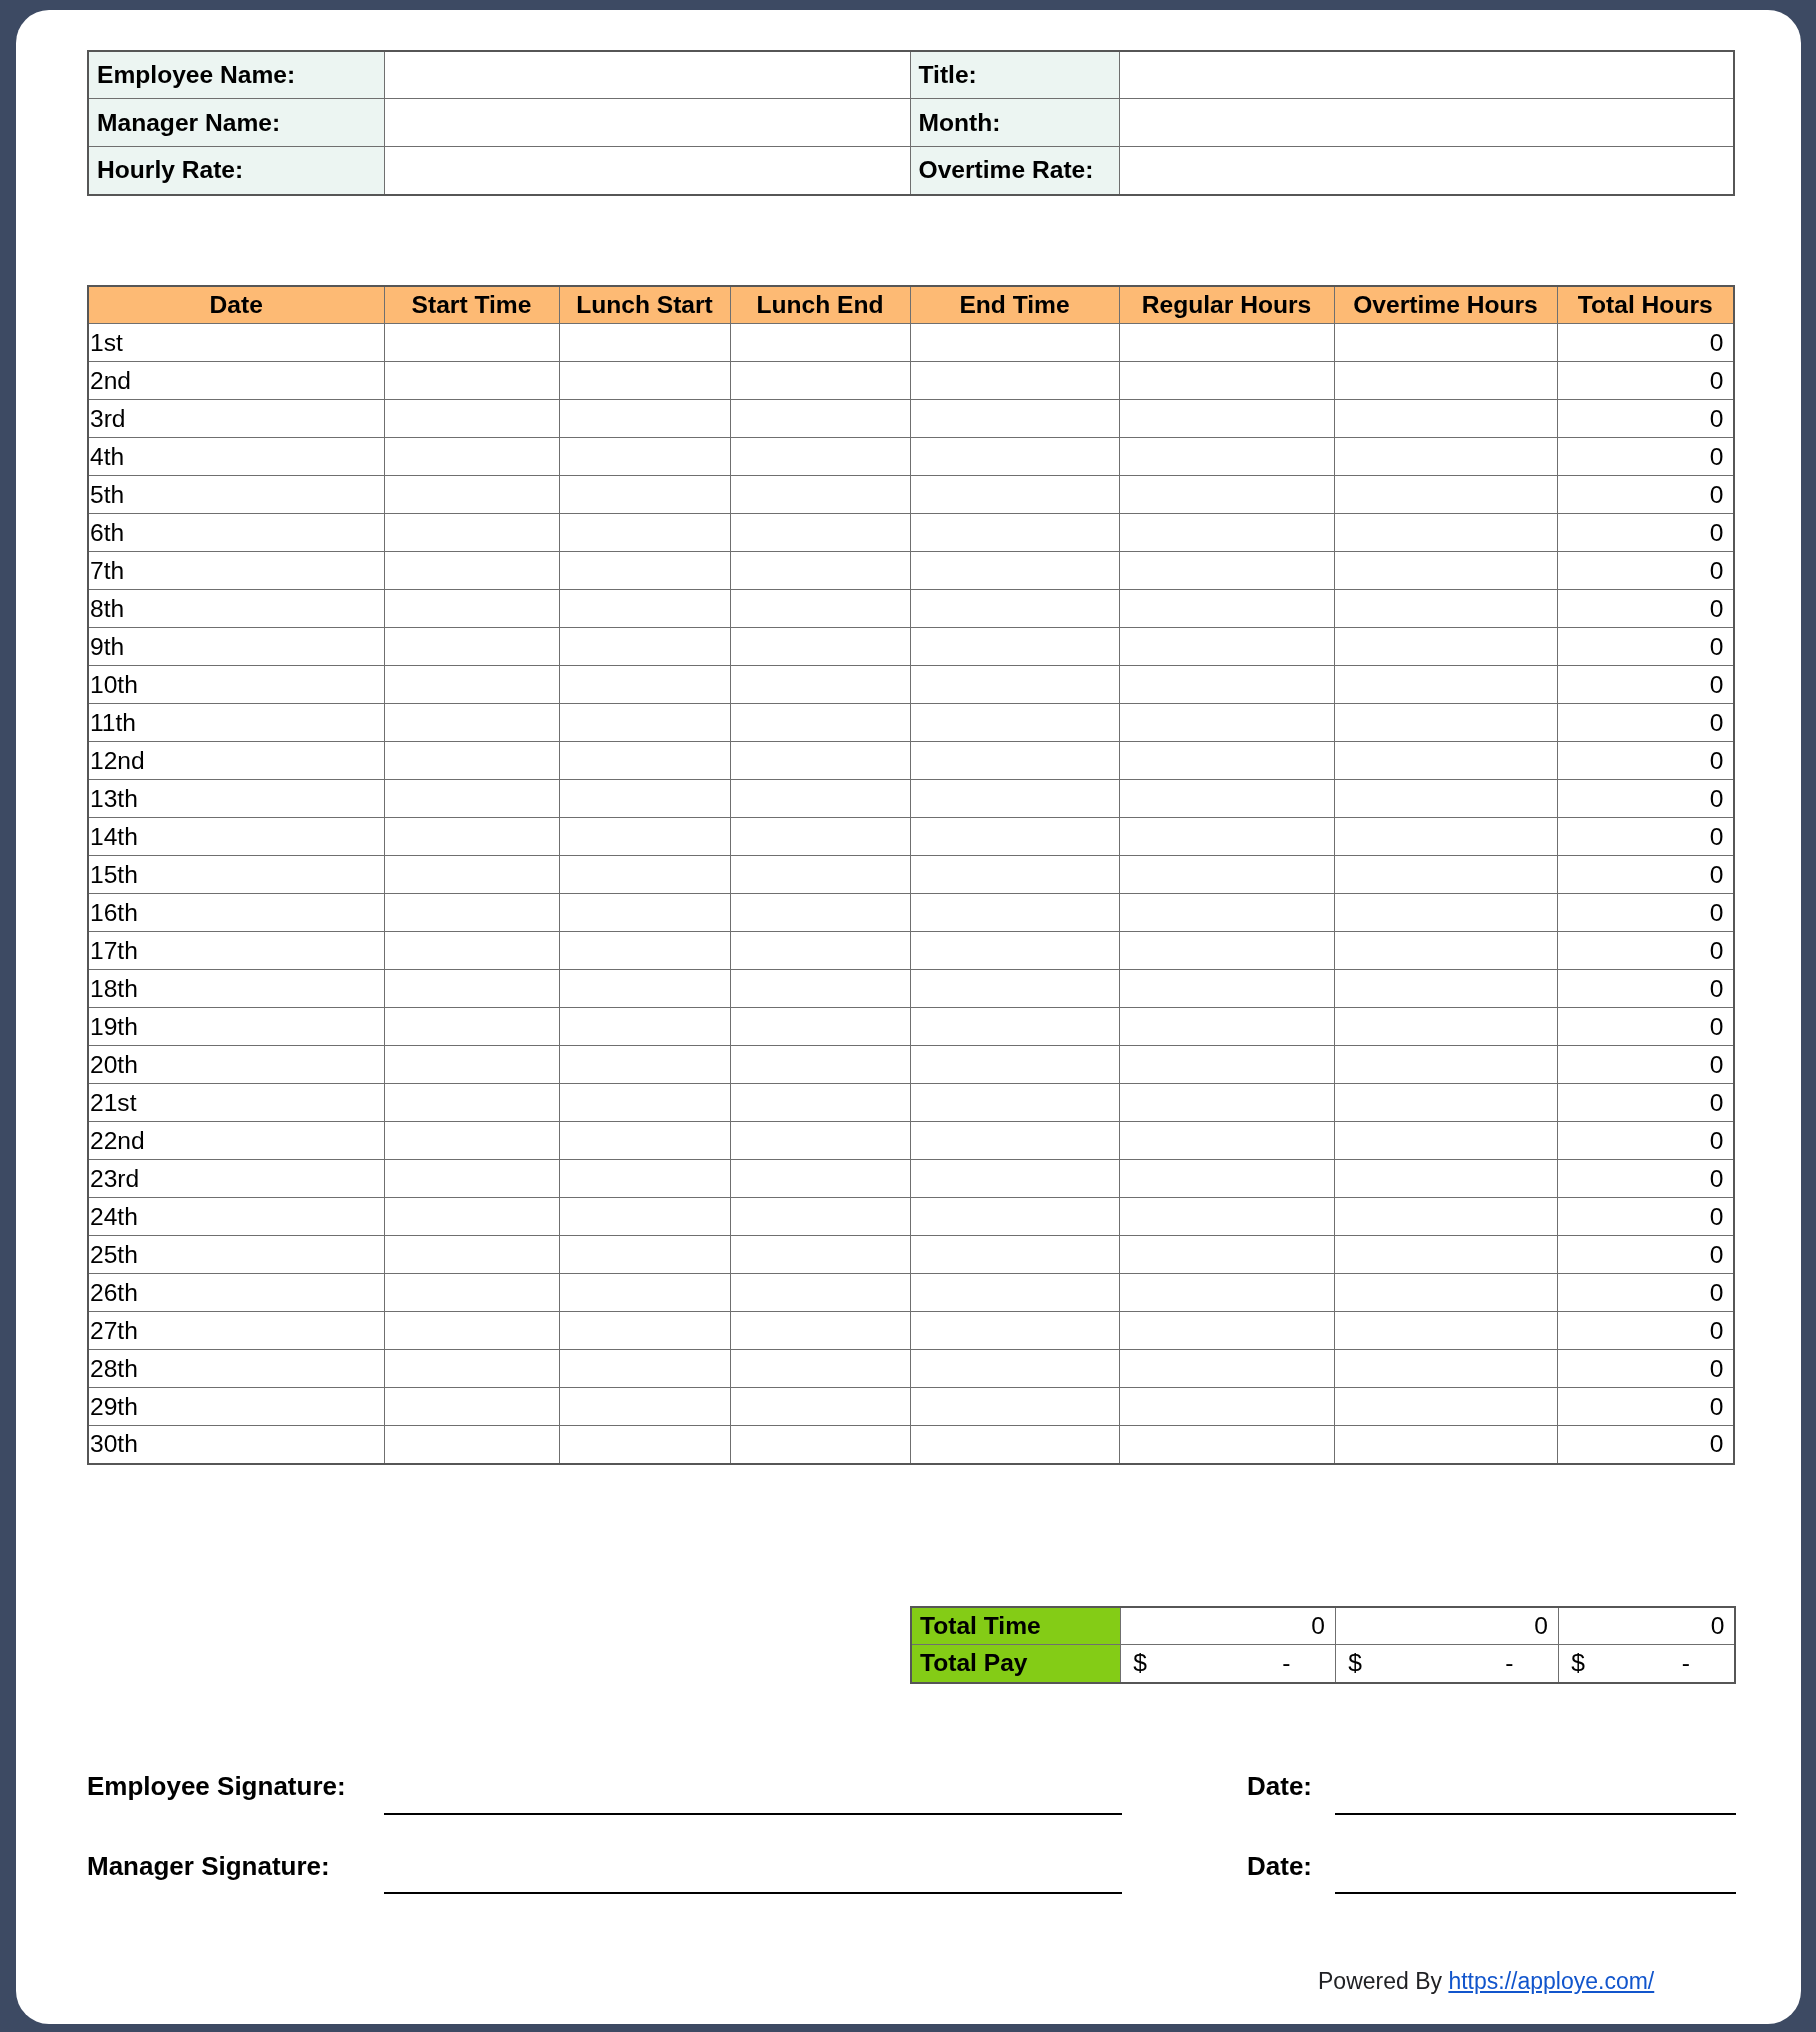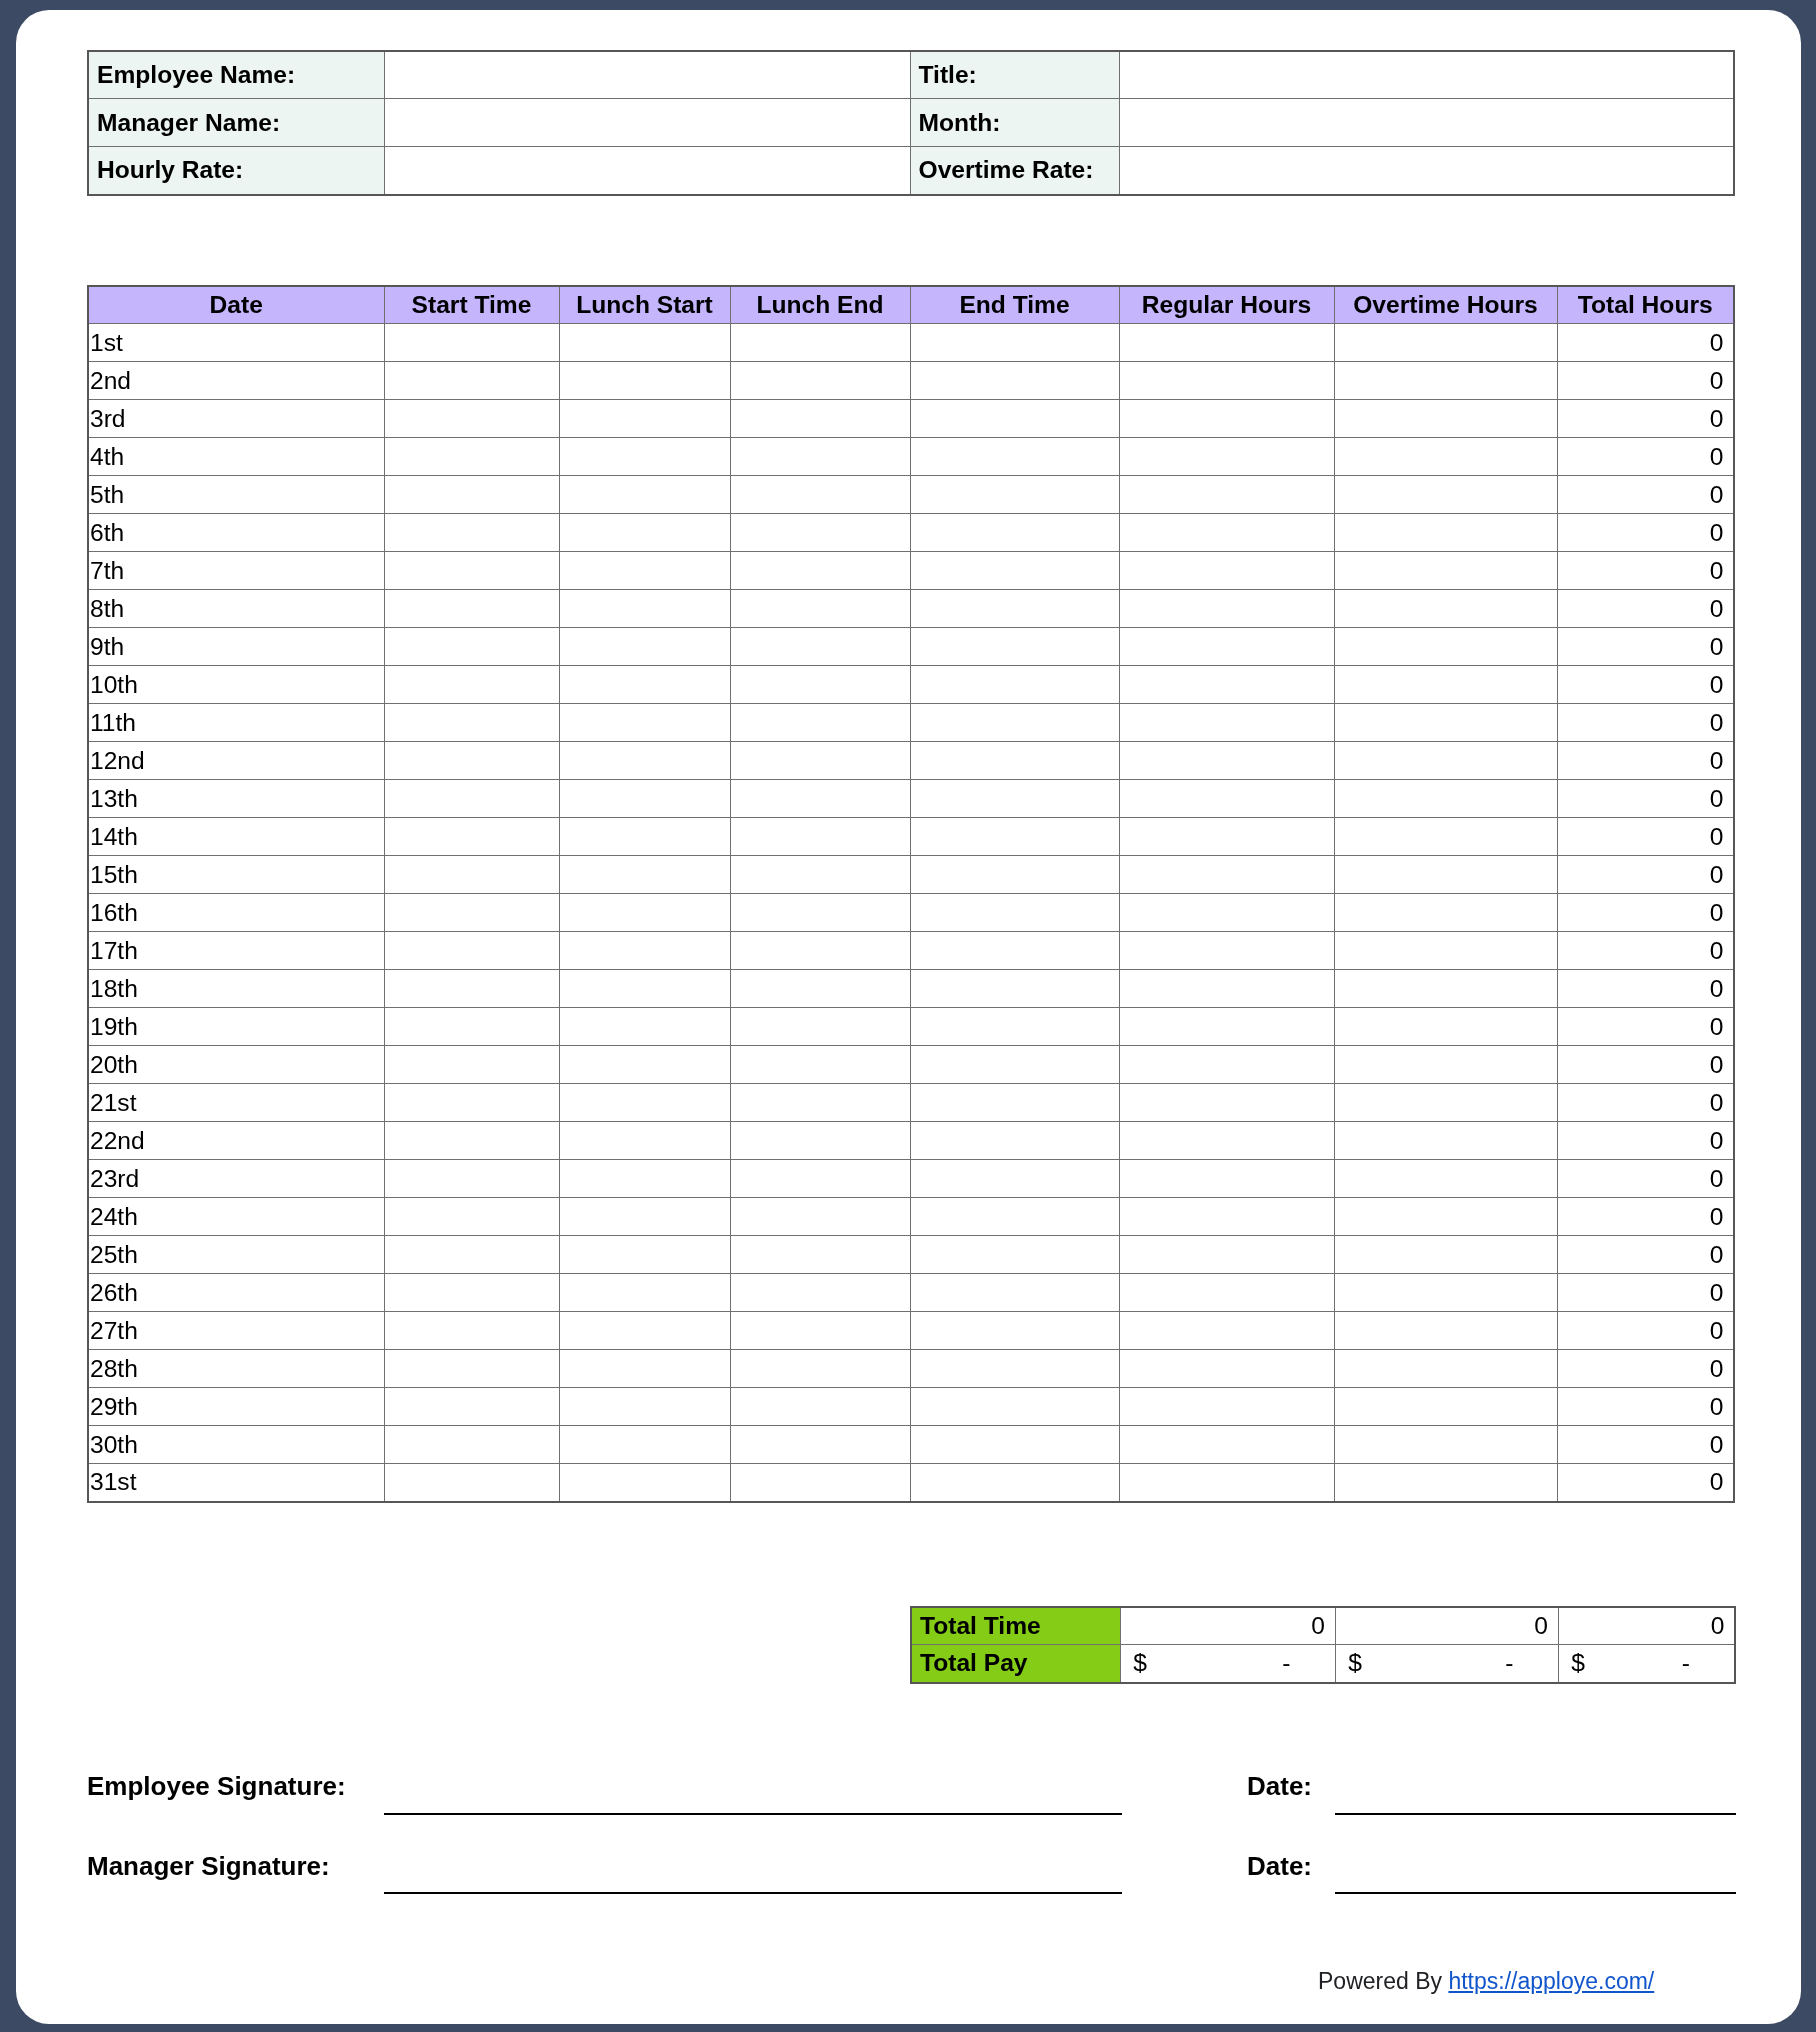--- a/index.html
+++ b/index.html
@@ -32,21 +32,21 @@
   .label-cell{
     background:#ecf5f2;
     font-weight:700;
     padding-left:8px;
     text-align:left;
   }
   .value-cell{background:#ffffff;}
   
   .main-table{position:absolute;left:71px;top:275px;width:1647px;border:2.4px solid #565656;}
   .main-table th{
-    background:#c4b5fd;
+    background:#fdba74;
     font-weight:700;
     height:38px;
     text-align:center;
   }
   .main-table td{height:38px;}
   .date-cell{text-align:left;font-weight:400;}
   .input-cell{background:#ffffff;}
   .num-cell{text-align:right;padding-right:9.5px;font-weight:400;}
   
   .totals-table{position:absolute;left:894px;top:1596px;width:824px;border:2.4px solid #565656;}
@@ -435,30 +435,20 @@
           <td class="input-cell"></td>
           <td class="input-cell"></td>
           <td class="input-cell"></td>
           <td class="input-cell"></td>
           <td class="input-cell"></td>
           <td class="input-cell"></td>
           <td class="num-cell">0</td>
         </tr>
         <tr>
           <td class="date-cell">30th</td>
-          <td class="input-cell"></td>
-          <td class="input-cell"></td>
-          <td class="input-cell"></td>
-          <td class="input-cell"></td>
-          <td class="input-cell"></td>
-          <td class="input-cell"></td>
-          <td class="num-cell">0</td>
-        </tr>
-        <tr>
-          <td class="date-cell">31st</td>
           <td class="input-cell"></td>
           <td class="input-cell"></td>
           <td class="input-cell"></td>
           <td class="input-cell"></td>
           <td class="input-cell"></td>
           <td class="input-cell"></td>
           <td class="num-cell">0</td>
         </tr>
       </tbody>
   </table>

